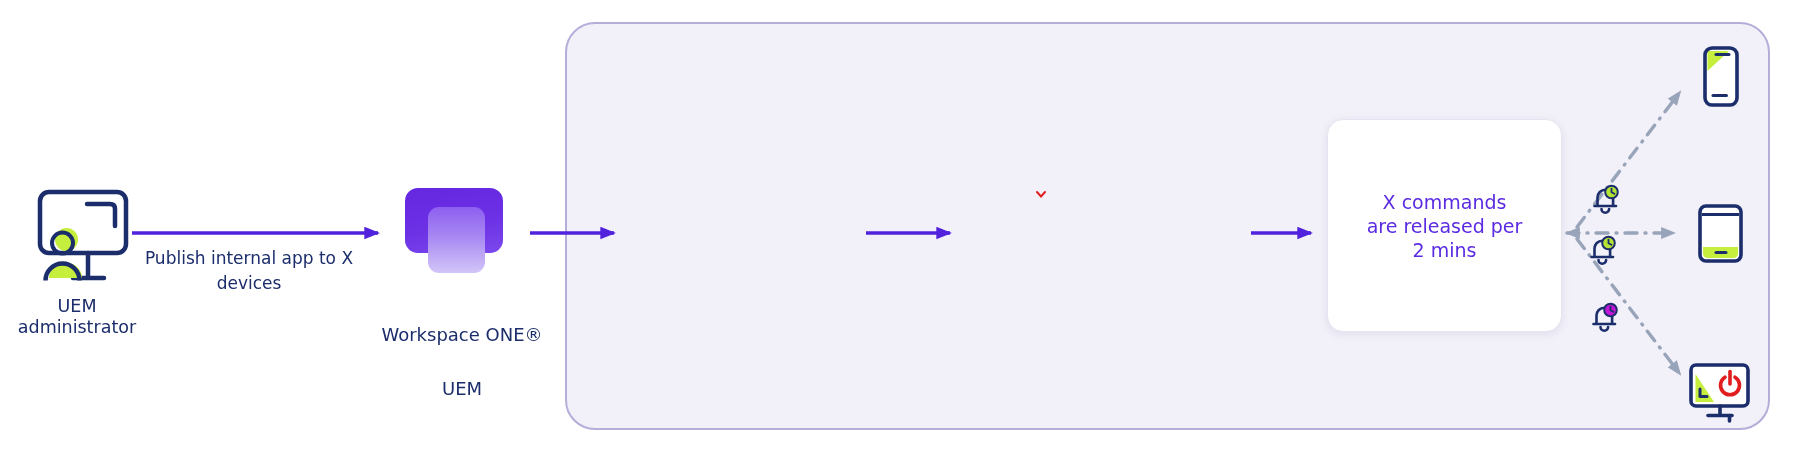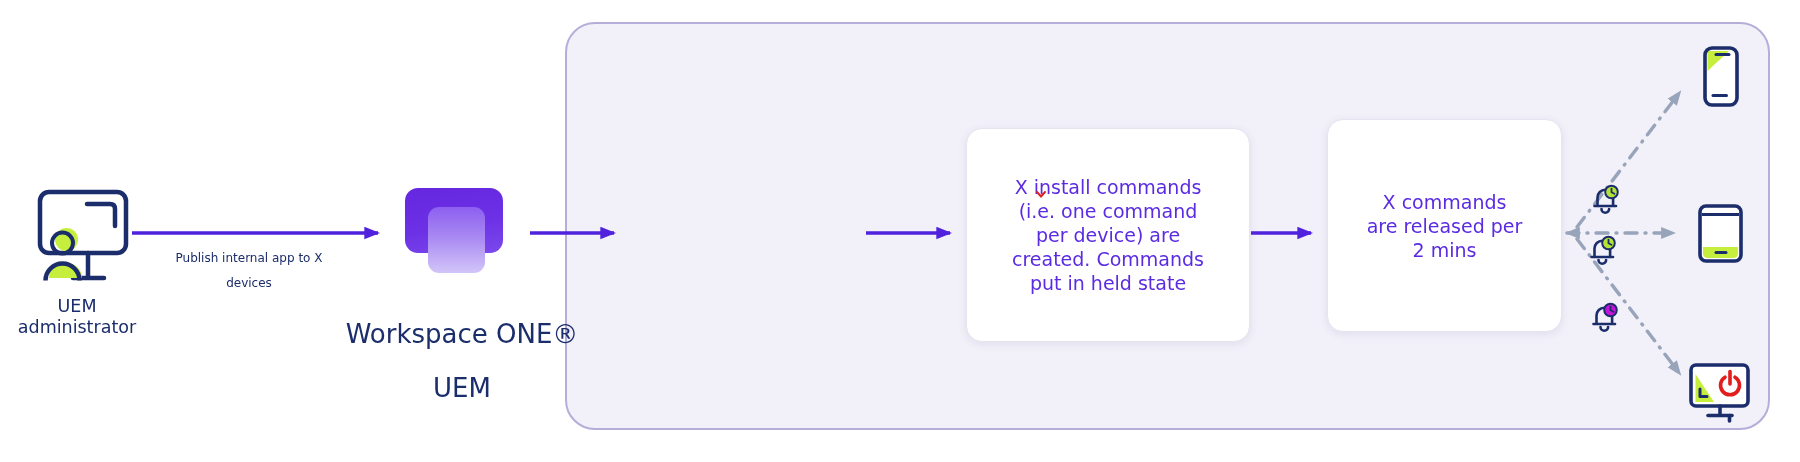--- a/index.html
+++ b/index.html
@@ -22,22 +22,22 @@
   #step-box-1{left:628px;top:128px;width:237px;height:212px;}
   #step-box-2{left:966px;top:128px;width:282px;height:212px;}
   #step-box-3{left:1327px;top:119px;width:233px;height:211px;}
   .step-text{
     color:#5a2be2;font-size:19px;line-height:24px;font-weight:500;
     text-align:center;white-space:pre-line;
   }
   
   .label{position:absolute;color:#1b2d6b;text-align:center;white-space:pre-line;font-weight:500;}
   #admin-label{left:0px;top:296px;width:154px;font-size:17.5px;line-height:21px;}
-  #publish-label{left:118px;top:246px;width:262px;font-size:12px;line-height:25px;}
-  #platform-label{left:332px;top:294px;width:260px;font-size:26px;line-height:27px;}
+  #publish-label{left:118px;top:246px;width:262px;font-size:17px;line-height:25px;}
+  #platform-label{left:332px;top:294px;width:260px;font-size:18px;line-height:27px;}
   
   #logo-back{
     left:405px;top:188px;width:98px;height:65px;border-radius:13px;
     background:linear-gradient(170deg,#6527df 0%,#6c30e5 55%,#7b49ec 100%);
   }
   #logo-front{
     left:428px;top:207px;width:57px;height:66px;border-radius:11px;
     background:linear-gradient(180deg,#8d5ff0 0%,#a888f2 45%,#d2c5f8 100%);
   }
   svg.icon{position:absolute;overflow:visible;}
@@ -70,27 +70,20 @@
   <div class="label" id="publish-label">Publish internal app to X
 devices</div>
 
   <div class="abs" id="logo-back"></div>
   <div class="abs" id="logo-front"></div>
   <div class="label" id="platform-label">
     <div>Workspace ONE®</div>
     <div>UEM</div>
   </div>
 
-  <div class="step-box" id="step-box-2">
-    <div class="step-text">X install commands
-(i.e. one command
-per device) are
-created. Commands
-put in held state</div>
-  </div>
   <div class="step-box" id="step-box-3">
     <div class="step-text">X commands
 are released per
 2 mins</div>
   </div>
 
   <svg id="arrow-overlay" width="1800" height="462" viewBox="0 0 1800 462">
     <defs>
       <marker id="mp" viewBox="0 0 14 11" refX="12" refY="5.5" markerWidth="16" markerHeight="13" orient="auto-start-reverse" markerUnits="userSpaceOnUse">
         <path d="M0 0 L14 5.5 L0 11 Z" fill="#5122dd"></path>

